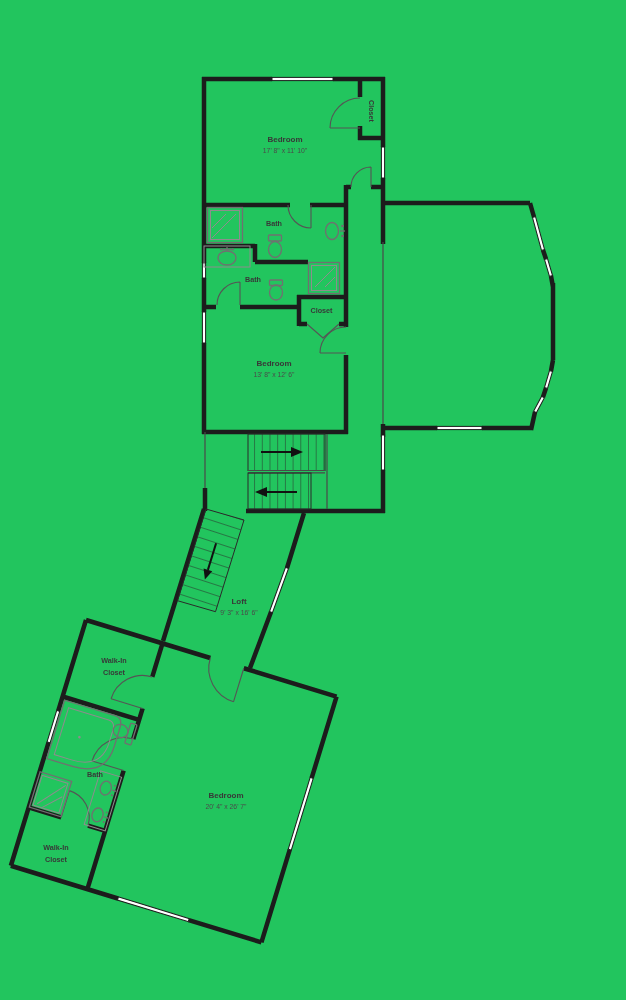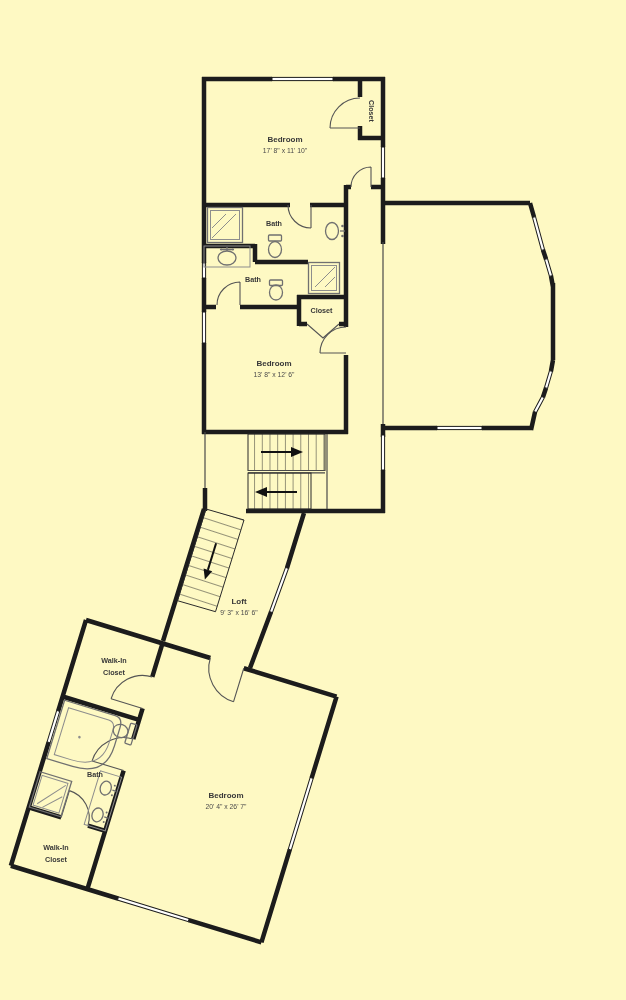--- a/index.html
+++ b/index.html
@@ -1,16 +1,16 @@
 <!DOCTYPE html>
 <html><head>
 <meta charset="utf-8">
 <style>
   html,body{margin:0;padding:0;background:#fff;}
-  .page{width:626px;height:1000px;background:#fef9c3;position:relative;overflow:hidden;}
+  .page{width:626px;height:1000px;background:#22c55e;position:relative;overflow:hidden;}
   svg{display:block;}
   .room-name{font-family:"Liberation Sans",sans-serif;font-size:8px;font-weight:bold;fill:#383838;text-anchor:middle;}
   .room-dims{font-family:"Liberation Sans",sans-serif;font-size:6.8px;fill:#4a4a4a;text-anchor:middle;}
   .small-name{font-family:"Liberation Sans",sans-serif;font-size:7.2px;font-weight:bold;fill:#383838;text-anchor:middle;}
   .wall{stroke:#1c1c1c;stroke-width:4.5;fill:none;stroke-linecap:butt;}
   .thinline{stroke:#4a4a4a;stroke-width:1.2;fill:none;}
   .window{fill:#ffffff;stroke:#1c1c1c;stroke-width:1;}
   .door{stroke:#555;stroke-width:1.1;fill:none;}
   .fixture{stroke:#707070;stroke-width:1.3;fill:none;}
   .fixture-light{stroke:#8d8d8d;stroke-width:1;fill:none;}

